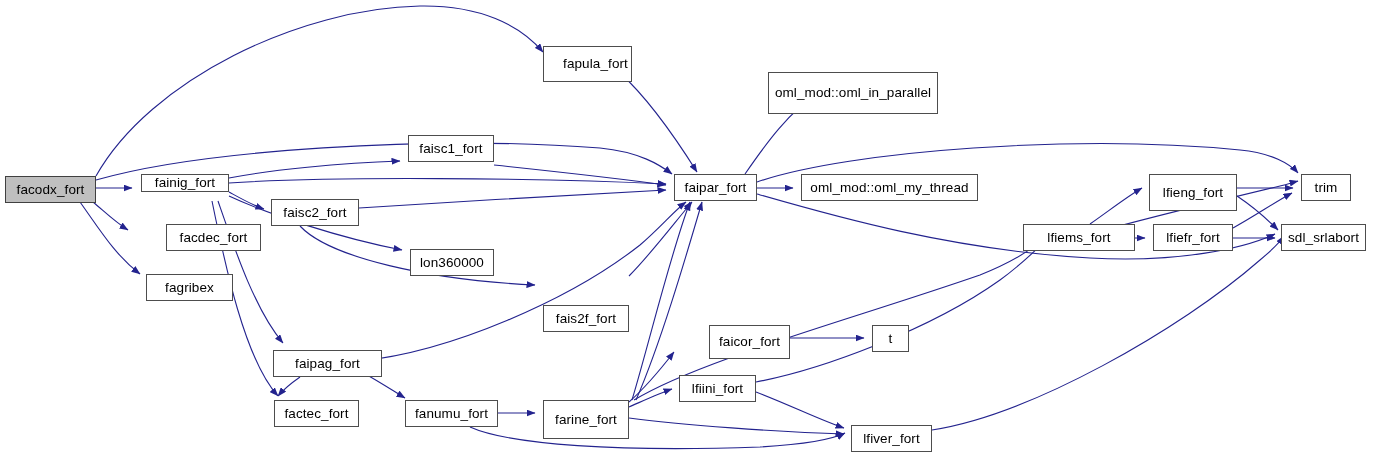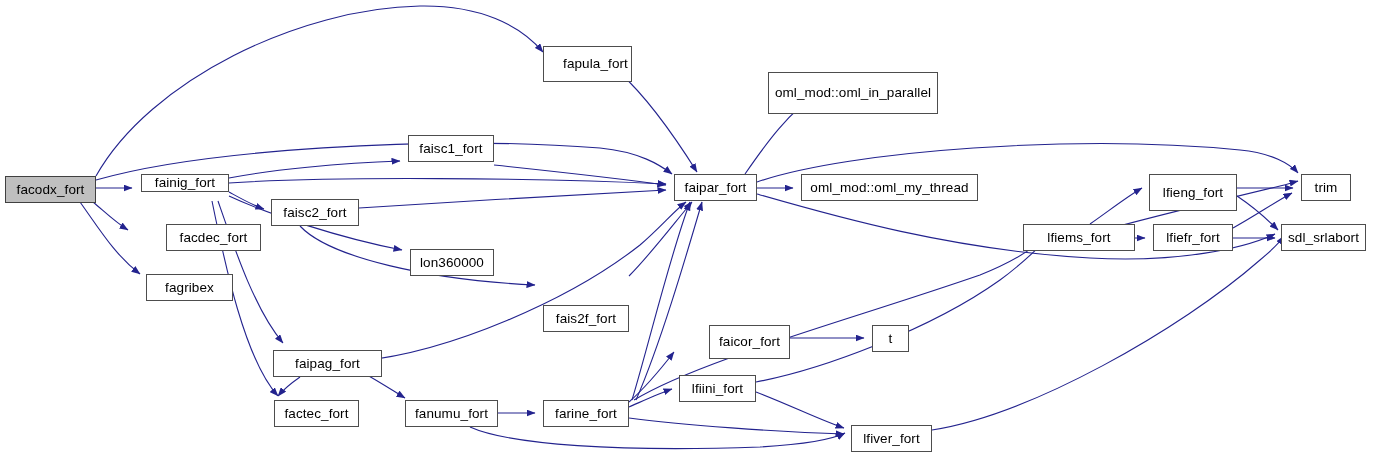--- a/index.html
+++ b/index.html
@@ -124,21 +124,21 @@
       </div>
       <div class="node" style="left: 273px; top: 350px; width: 109px; height: 27px;">
         <span class="node-label">faipag_fort</span>
       </div>
       <div class="node" style="left: 274px; top: 400px; width: 85px; height: 27px;">
         <span class="node-label">factec_fort</span>
       </div>
       <div class="node" style="left: 405px; top: 400px; width: 93px; height: 27px;">
         <span class="node-label">fanumu_fort</span>
       </div>
-      <div class="node" style="left: 543px; top: 400px; width: 86px; height: 27px;">
+      <div class="node" style="left: 543px; top: 400px; width: 86px; height: 39px;">
         <span class="node-label">farine_fort</span>
       </div>
       <div class="node" style="left: 679px; top: 325px; width: 81px; height: 34px; margin-left: 30px;">
         <span class="node-label">faicor_fort</span>
       </div>
       <div class="node" style="left: 872px; top: 325px; width: 37px; height: 27px;">
         <span class="node-label">t</span>
       </div>
       <div class="node" style="left: 679px; top: 375px; width: 77px; height: 27px;">
         <span class="node-label">lfiini_fort</span>

